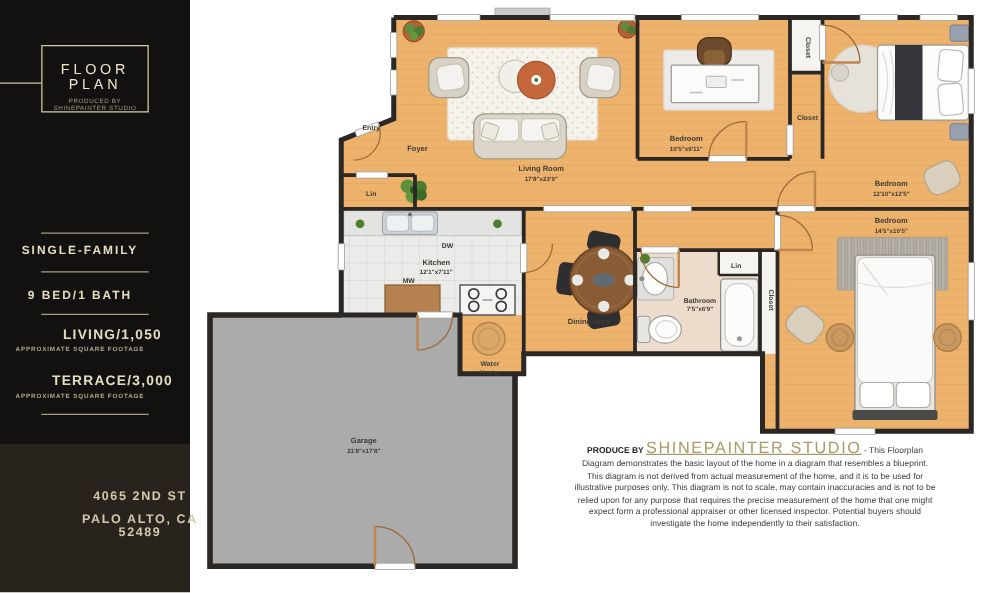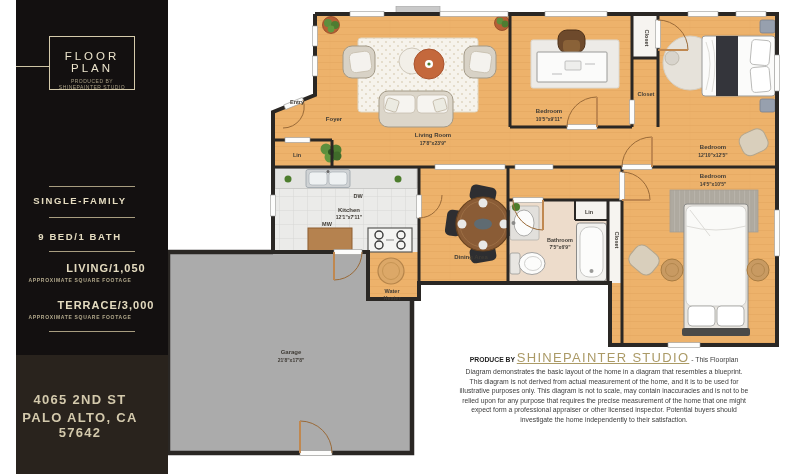--- a/index.html
+++ b/index.html
@@ -1,33 +1,33 @@
 <!DOCTYPE html>
 <html><head>
 <meta charset="utf-8">
 <style>
   html,body{margin:0;padding:0;background:#ffffff;}
   .stage{position:relative;width:800px;height:474px;overflow:hidden;background:#ffffff;
          font-family:"Liberation Sans",sans-serif;}
   .plan-svg{position:absolute;left:0;top:0;width:800px;height:474px;}
 
   
-  .sidebar{position:absolute;left:16px;top:0;width:152px;height:474px;background:#131010;color:#d9cfb2;}
+  .sidebar{position:absolute;left:0;top:0;width:152px;height:474px;background:#131010;color:#d9cfb2;}
   .sidebar .bottom-block{position:absolute;left:0;top:355px;width:152px;height:119px;background:#29231d;}
   .sidebar .accent-line{position:absolute;left:0;top:66px;width:33px;height:1px;background:#cfc5a5;}
   .badge{position:absolute;left:33px;top:36px;width:84px;height:52px;border:1.5px solid #d5cbab;
          text-align:center;}
   .badge .t{margin-top:13px;font-size:11.5px;letter-spacing:3px;color:#ece4cc;font-weight:400;}
   .badge .s{margin-top:4px;font-size:5px;letter-spacing:.5px;color:#a89e84;}
   .divider{position:absolute;left:33px;width:86px;height:1px;background:#a89d80;}
   .side-txt{position:absolute;left:0;width:128px;text-align:center;color:#e5dcc0;}
   .big{font-size:9.5px;letter-spacing:1.6px;font-weight:bold;}
   .bigger{font-size:11px;letter-spacing:1px;font-weight:bold;margin-left:26px;}
   .sub{font-size:5px;letter-spacing:.7px;color:#b3a98c;font-weight:bold;}
-  .addr{font-size:13px;letter-spacing:1.3px;color:#d3c9ac;font-weight:bold;}
+  .addr{font-size:10px;letter-spacing:1.3px;color:#d3c9ac;font-weight:bold;margin-left:48px;}
 
   
   .disclaimer{position:absolute;left:459px;top:349px;width:290px;font-size:6.8px;line-height:1.4;
               color:#3d3d3d;text-align:center;}
   .disclaimer .pfx{font-weight:bold;color:#1d1d1d;}
   .disclaimer .brand{color:#ab9a66;letter-spacing:1.3px;font-size:13px;text-decoration:underline;}
 
   
   text{font-family:"Liberation Sans",sans-serif;fill:#3f3b35;font-weight:bold;}
   .lbl{font-size:6px;text-anchor:middle;}
@@ -319,20 +319,20 @@
   <div class="divider" style="top:217px"></div>
   <div class="side-txt big" style="top:231px">9 BED/1 BATH</div>
   <div class="divider" style="top:251px"></div>
   <div class="side-txt bigger" style="top:262px">LIVING/1,050</div>
   <div class="side-txt sub" style="top:277px">APPROXIMATE SQUARE FOOTAGE</div>
   <div class="side-txt bigger" style="top:299px">TERRACE/3,000</div>
   <div class="side-txt sub" style="top:314px">APPROXIMATE SQUARE FOOTAGE</div>
   <div class="divider" style="top:331px"></div>
 
   <div class="side-txt addr" style="top:392px">4065 2ND ST</div>
-  <div class="side-txt addr" style="top:410px">PALO ALTO, CA 57642</div>
+  <div class="side-txt addr" style="top:410px">PALO ALTO, CA 52489</div>
 </aside>
 
 <div class="disclaimer">
   <span class="pfx">PRODUCE BY </span><span class="brand">SHINEPAINTER STUDIO</span><span> - This Floorplan Diagram demonstrates the basic layout of the home in a diagram that resembles a blueprint. This diagram is not derived from actual measurement of the home, and it is to be used for illustrative purposes only. This diagram is not to scale, may contain inaccuracies and is not to be relied upon for any purpose that requires the precise measurement of the home that one might expect form a professional appraiser or other licensed inspector. Potential buyers should investigate the home independently to their satisfaction.</span>
 </div>
 
 </div>
 
 </body></html>

